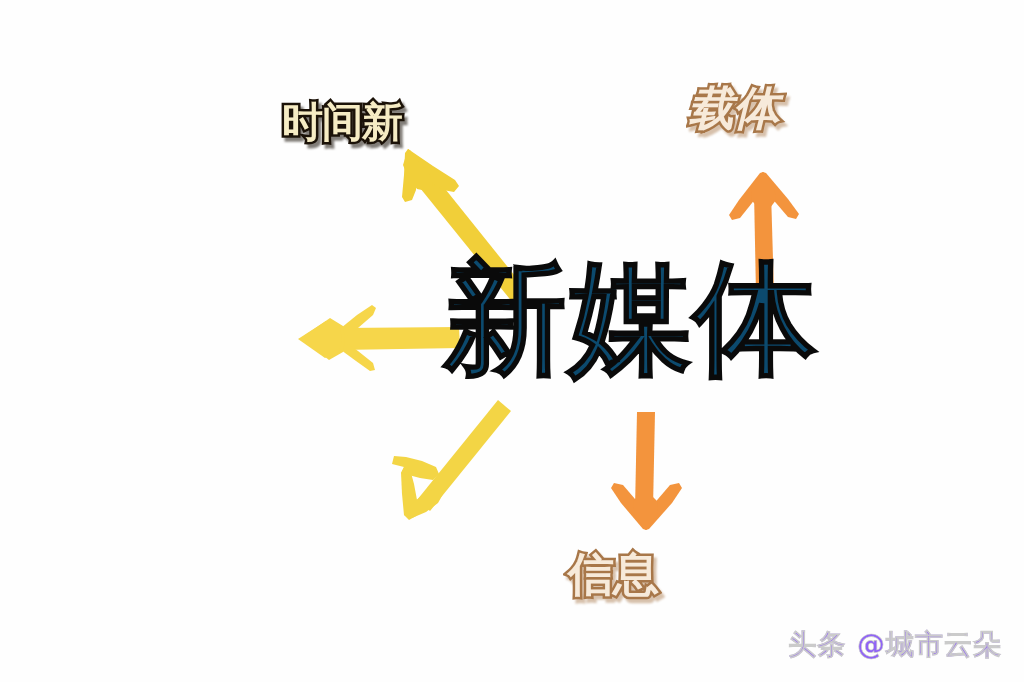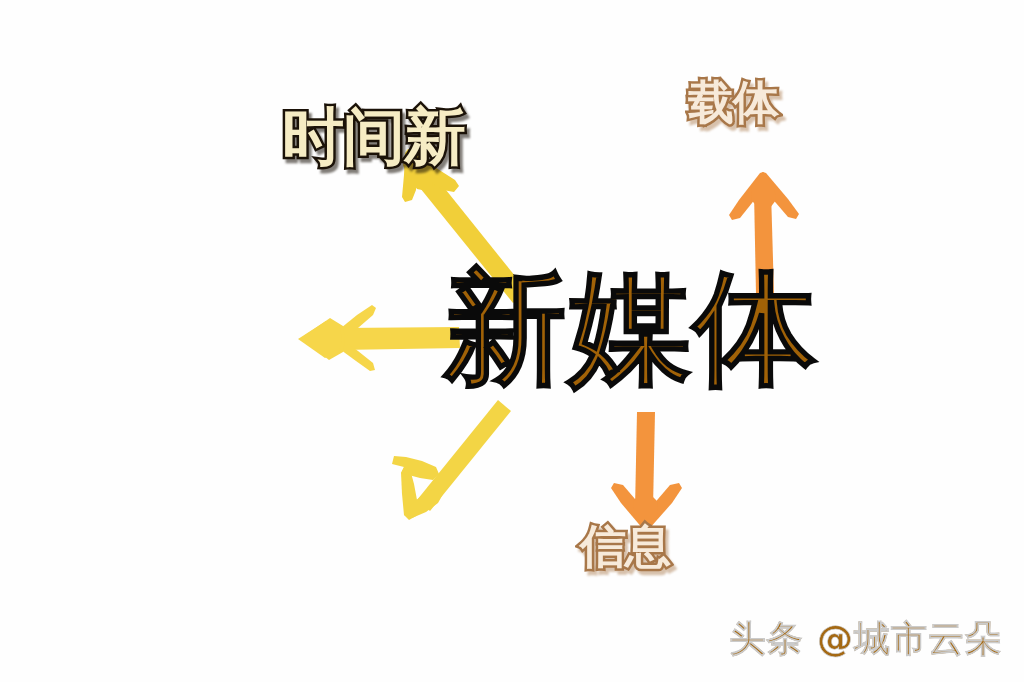--- a/index.html
+++ b/index.html
@@ -15,44 +15,44 @@
     width: 1024px;
     height: 682px;
     background: #fefefe;
     overflow: hidden;
   }
 
   
   .center-title {
     position: absolute;
     left: 443px;
-    top: 262px;
+    top: 252px;
     font-family: "DejaVu Sans", "Liberation Sans", sans-serif;
     font-size: 124px;
     font-weight: 700;
     line-height: 1.08;
-    color: #a16207;
+    color: #0c4a6e;
     letter-spacing: 1px;
     white-space: nowrap;
     -webkit-text-stroke: 1.5px #0a0a0a;
   }
 
   
   .node {
     position: absolute;
     white-space: nowrap;
     font-family: "DejaVu Sans", "Liberation Sans", sans-serif;
     font-weight: 700;
     letter-spacing: -1px;
     user-select: none;
   }
 
   
   .node.cream {
-    font-size: 62px;
+    font-size: 41px;
     color: #f6ecc4;
     -webkit-text-stroke: 5px #1b1208;
     paint-order: stroke fill;
     filter: drop-shadow(3px 4px 1px rgba(25,18,10,0.55));
     padding-left: 29px;
   }
 
   
   .node.brown {
     font-size: 46px;
@@ -75,23 +75,23 @@
     display: block;
     overflow: visible;
   }
 
   
   .watermark {
     position: absolute;
     right: 22px;
     bottom: 18px;
     font-family: "DejaVu Sans", "Liberation Sans", sans-serif;
-    font-size: 36px;
+    font-size: 28px;
     font-weight: 700;
-    color: #a16207;
+    color: #8b5cf6;
     letter-spacing: 1px;
     -webkit-text-stroke: 0.6px #c9c9c9;
     opacity: 0.95;
     white-space: nowrap;
   }
 </style>
 </head>
 <body>
 
 <div id="canvas">
@@ -153,23 +153,23 @@
   </div>
 
   <div class="center-title">新媒体</div>
 
   <div class="node cream" style="left:253px; top:95px;">
     <span class="node-text">时间新</span>
   </div>
 
 
 
-  <div class="node brown" style="left:688px; top:72px;">
+  <div class="node brown" style="left:688px; top:78px;font-style:italic;">
     <span class="node-text">载体</span>
   </div>
 
-  <div class="node brown" style="left:568px; top:516px;margin-left:12px;">
+  <div class="node brown" style="left:568px; top:544px;">
     <span class="node-text">信息</span>
   </div>
 
   <div class="watermark">头条 @城市云朵</div>
 
 </div>
 
 </body></html>

